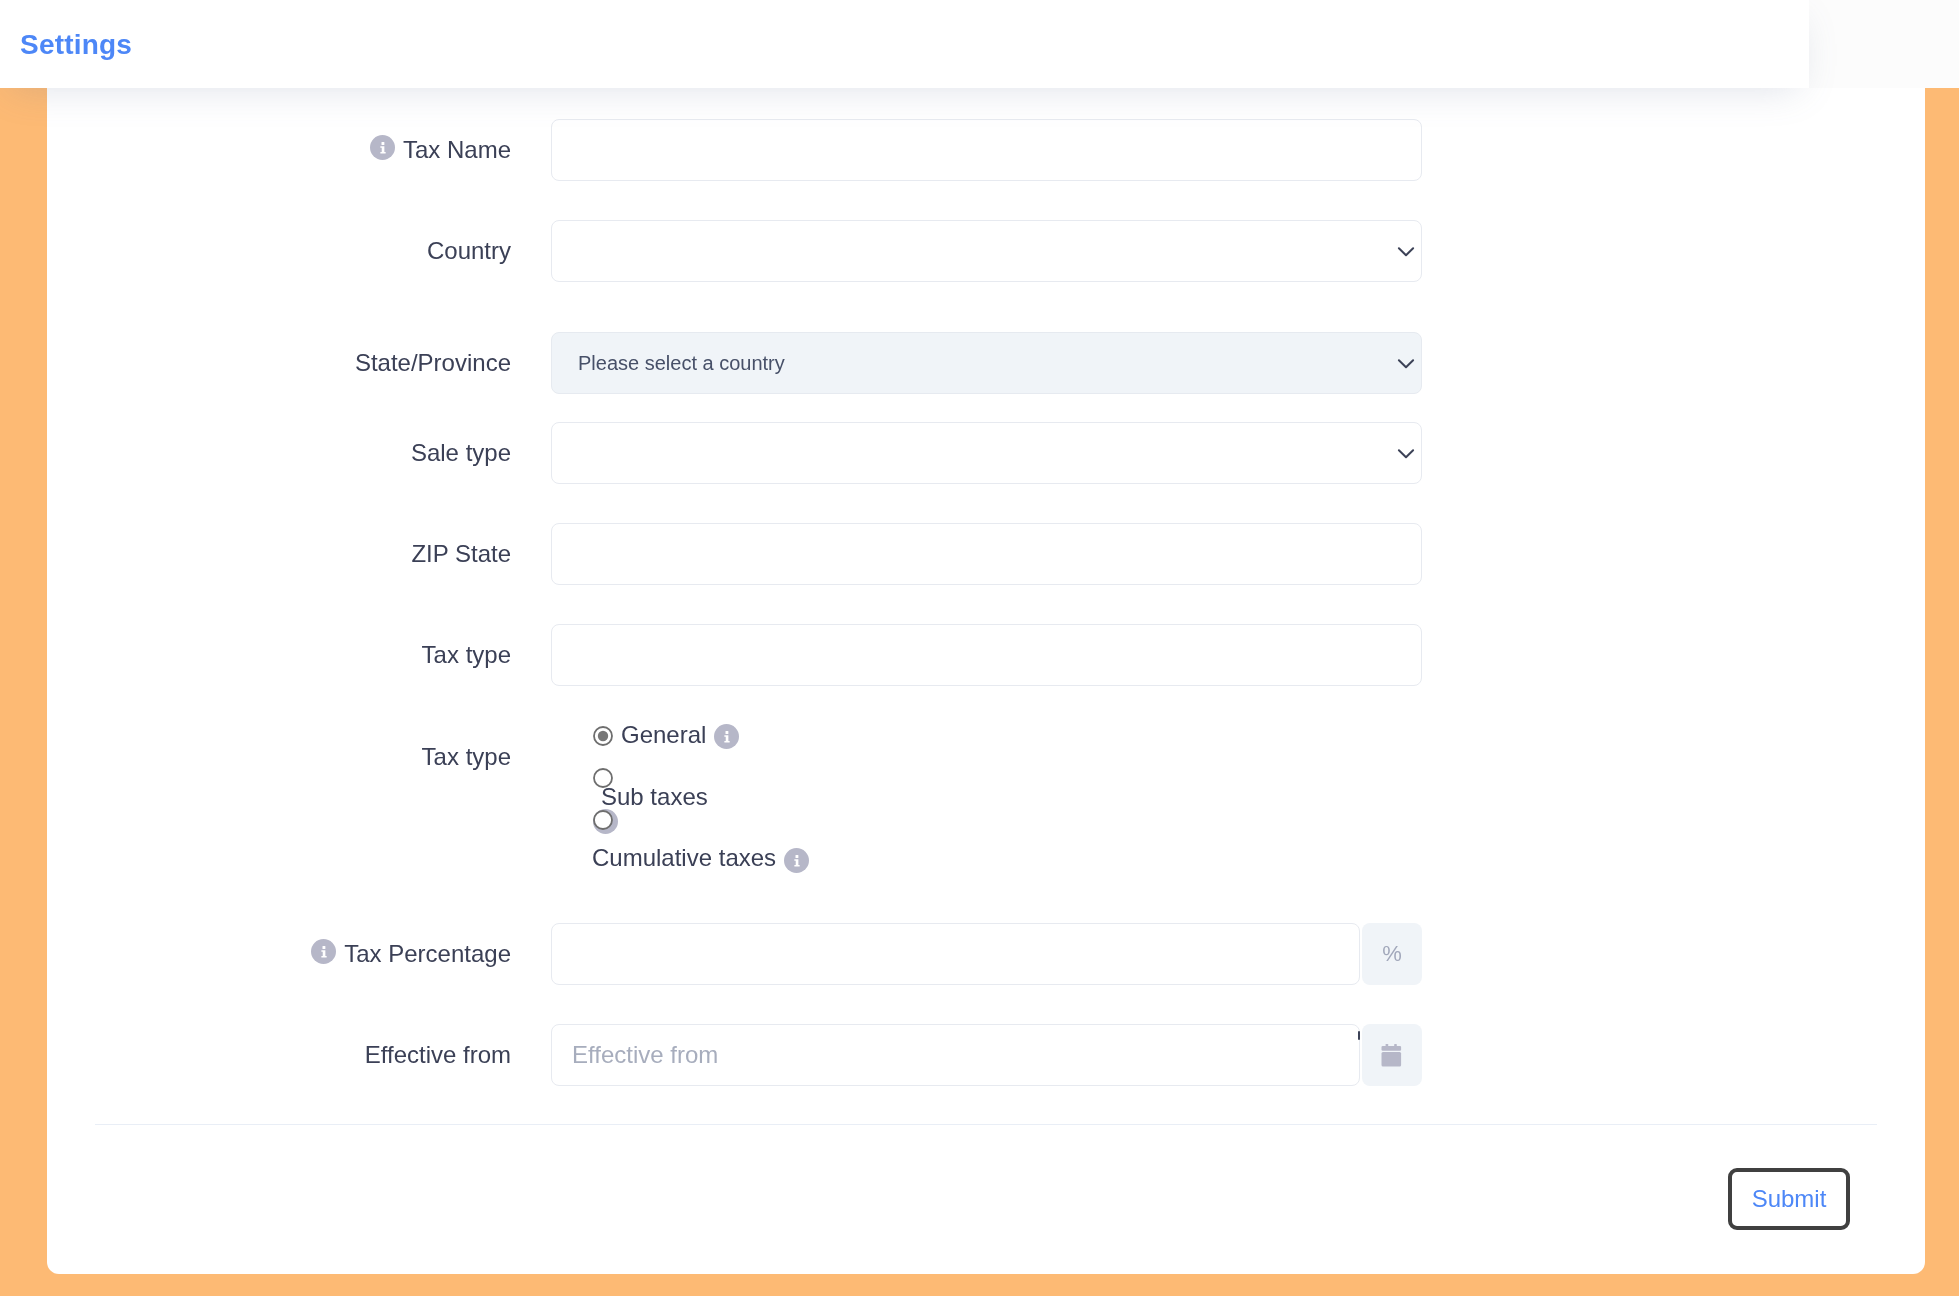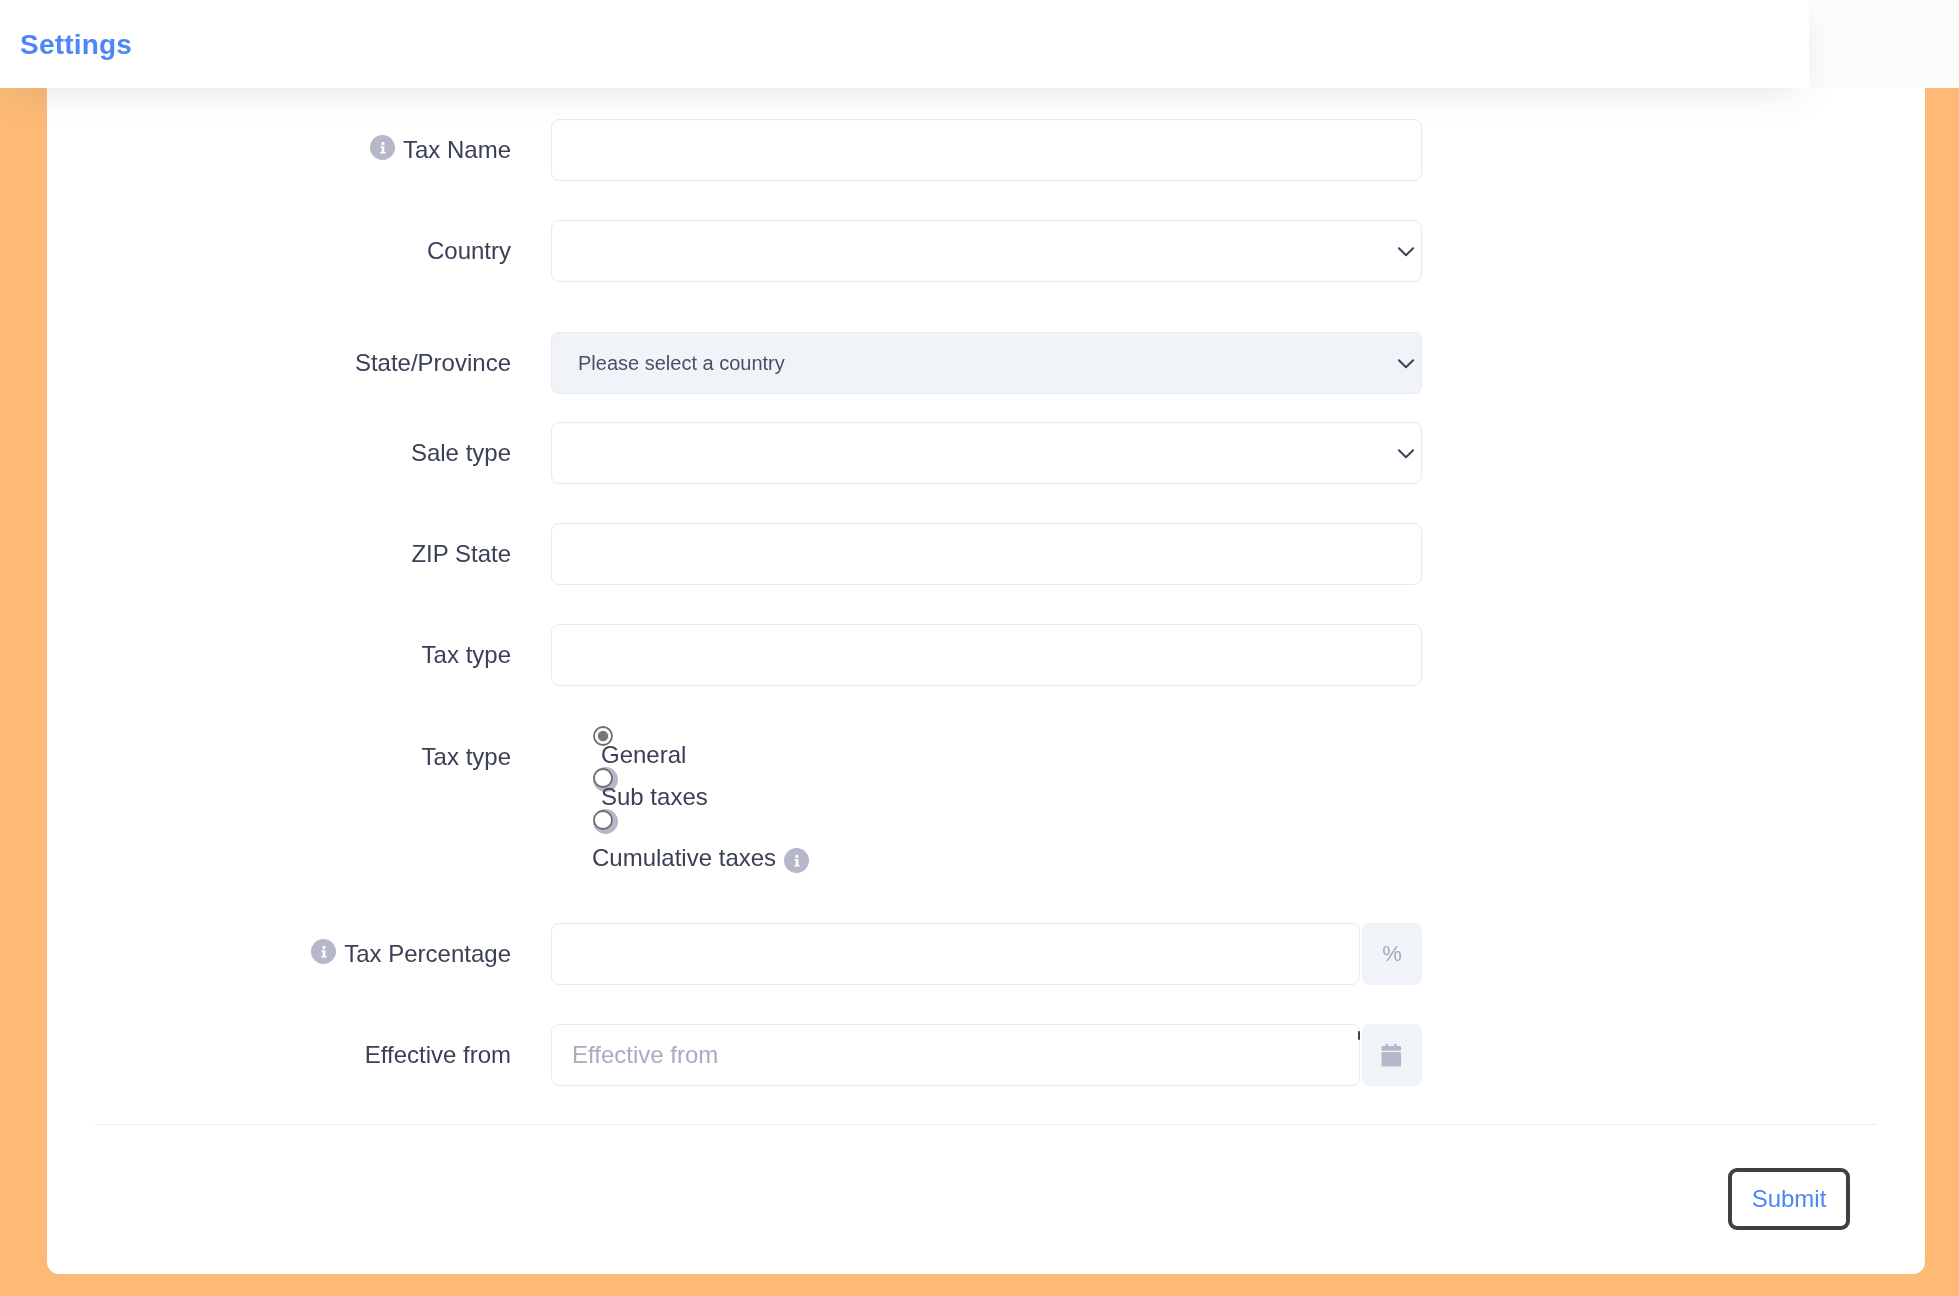--- a/index.html
+++ b/index.html
@@ -50,21 +50,21 @@
   
   .row-taxtype{height:180px;}
   .row-taxtype .label{height:36px;top:3px;margin-top:16px;}
   .radio-wrap{position:absolute;left:593px;top:0;width:250px;}
   .radio-line{position:absolute;left:0;display:flex;align-items:flex-start;font-size:24px;
        color:#3b4056;white-space:nowrap;}
   .radio-line .radio-text{margin-left:8px;margin-right:8px;line-height:28px;margin-top:-5px;}
   .radio-line .info{margin-top:-2px;}
   .rad{width:20px;height:20px;flex:0 0 20px;position:relative;display:block;}
   .rad svg{display:block;width:20px;height:20px;}
-  .radio-line.r1{top:6px;flex-direction:column;}
+  .radio-line.r1{top:6px;}
   .radio-line.r2{top:48px;flex-direction:column;}
   .radio-line.r3{top:90px;display:block;}
   .radio-line.r3 .rad{position:absolute;left:0;top:0;}
   .radio-line.r3 .wrapped{position:absolute;left:-1px;top:37px;display:flex;
        align-items:flex-start;white-space:nowrap;}
   .radio-line.r3 .wrapped .radio-text{margin-left:0;margin-right:8px;margin-top:0;line-height:22px;}
   .radio-line.r3 .wrapped .info{margin-top:1px;}
 
   
   .divider{position:absolute;left:95px;top:1036px;width:1782px;height:1px;background:#e9eef6;}

